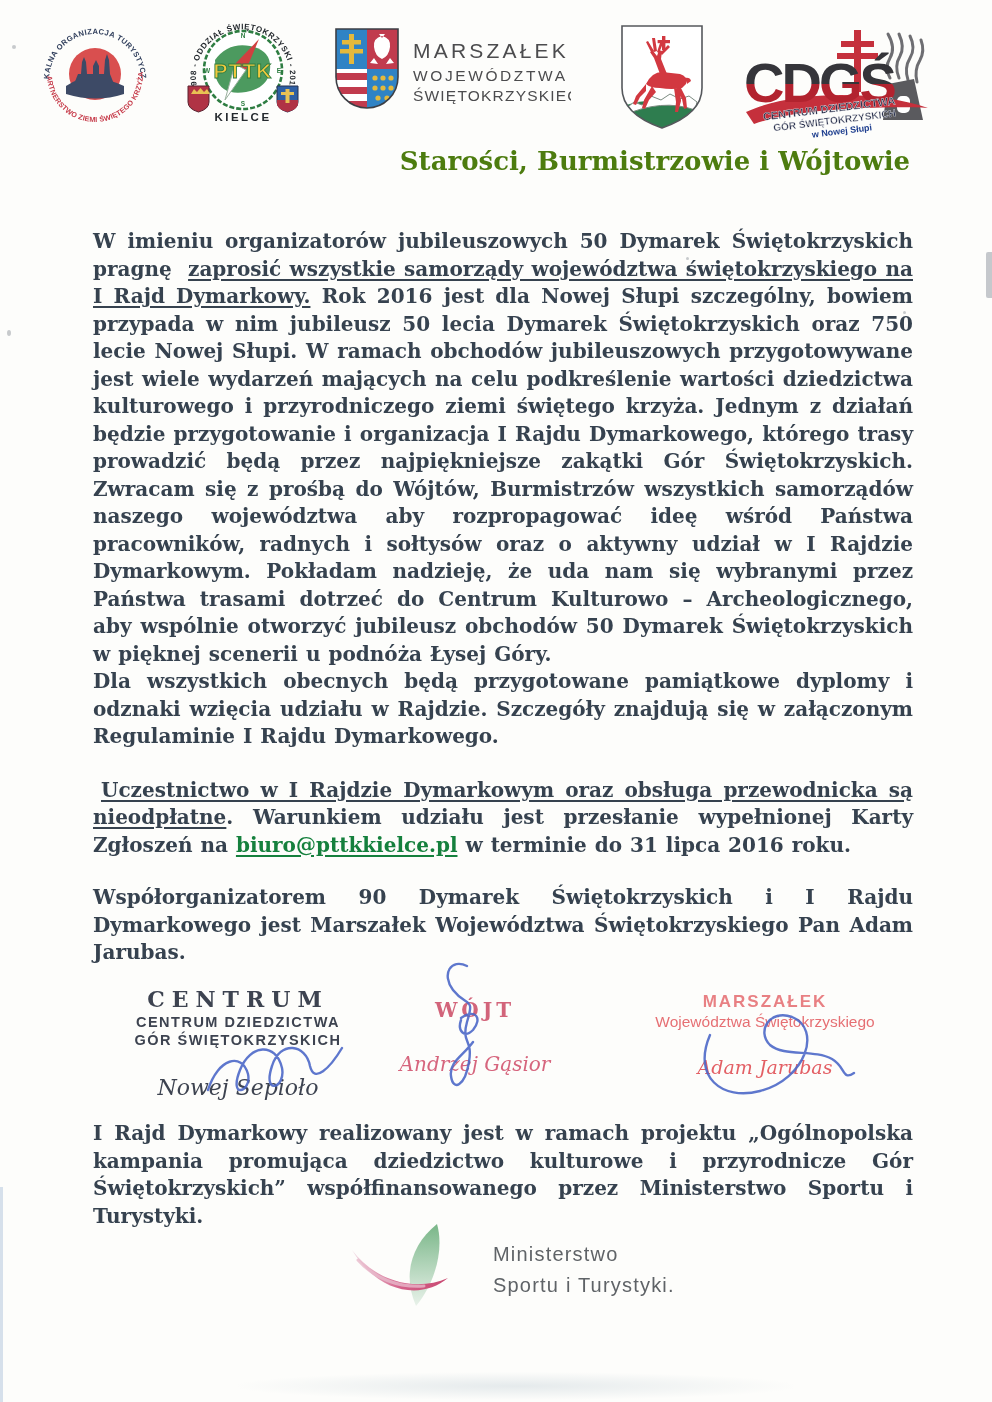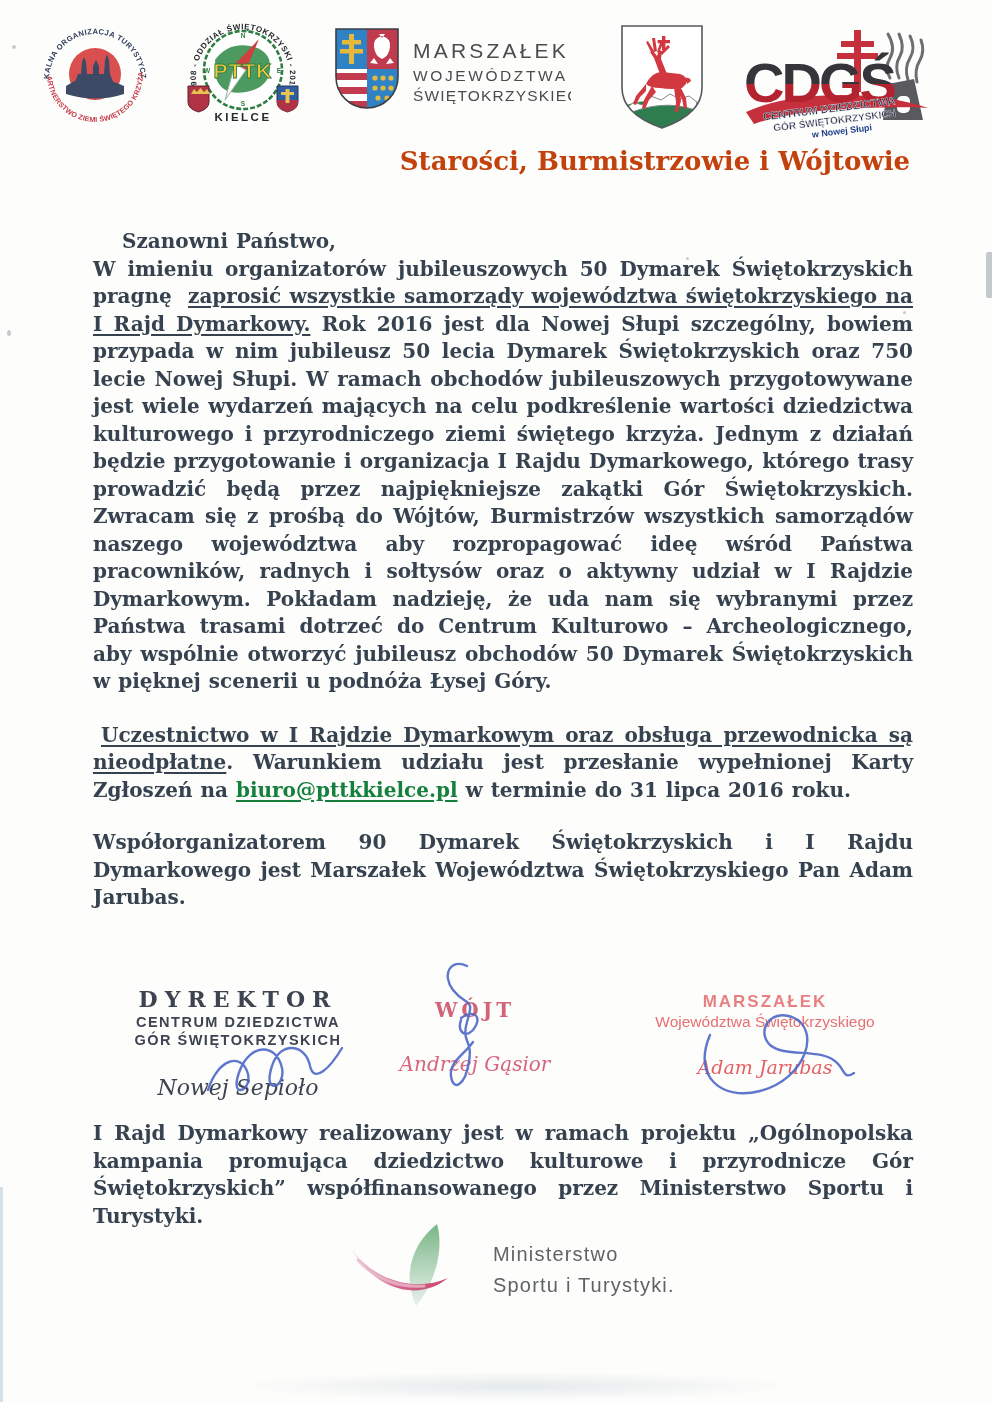--- a/index.html
+++ b/index.html
@@ -1,20 +1,20 @@
 <!DOCTYPE html>
 <html lang="pl"><head>
 <meta charset="utf-8">
 <style>
   html,body{margin:0;padding:0;background:#e8e8e8;}
   .page{position:relative;width:992px;height:1402px;background:#fdfdfb;overflow:hidden;
         font-family:"DejaVu Serif",serif;}
   
   .heading{position:absolute;left:368px;top:144px;width:574px;text-align:center;
-           font-weight:700;font-size:26px;line-height:34px;color:#c2410c;}
+           font-weight:700;font-size:26px;line-height:34px;color:#4d7c0f;}
   .letter{position:absolute;left:93px;top:228px;width:820px;font-weight:700;
           font-size:20px;line-height:27.5px;color:#36424f;text-align:justify;word-spacing:1px;}
   .letter p{margin:0;}
   .salutation{text-align:left;text-indent:29px;margin:0 0 32px 0;}
   .gap26{margin-top:26px!important;}
   .gap25{margin-top:25px!important;}
   .u{text-decoration:underline;text-decoration-thickness:2px;text-underline-offset:3px;margin-left:8px;}
   .email{color:#15803d;text-decoration:underline;text-decoration-thickness:2px;
          text-underline-offset:3px;cursor:pointer;}
   .final-par{position:absolute;left:93px;top:1120px;width:820px;font-weight:700;
@@ -187,28 +187,28 @@
       <text x="96" y="96" font-size="10" stroke="#ffffff" stroke-width="0.3">GÓR ŚWIĘTOKRZYSKICH</text>
       <text x="102" y="107" font-size="9" fill="#1f3f8f">w Nowej Słupi</text>
     </g>
   </svg>
 
   <div class="heading">
     <div>Starości, Burmistrzowie i Wójtowie</div>
   </div>
 
   <div class="letter">
-    <p class="salutation">Szanowni Państwo,</p>
     <p><span>W imieniu organizatorów jubileuszowych 50 Dymarek Świętokrzyskich pragnę </span><span class="u">zaprosić wszystkie samorządy województwa świętokrzyskiego na I Rajd Dymarkowy.</span><span> Rok 2016 jest dla Nowej Słupi szczególny, bowiem przypada w nim jubileusz 50 lecia Dymarek Świętokrzyskich oraz 750 lecie Nowej Słupi. W ramach obchodów jubileuszowych przygotowywane jest wiele wydarzeń mających na celu podkreślenie wartości dziedzictwa kulturowego i przyrodniczego ziemi świętego krzyża. Jednym z działań będzie przygotowanie i organizacja I Rajdu Dymarkowego, którego trasy prowadzić będą przez najpiękniejsze zakątki Gór Świętokrzyskich. Zwracam się z prośbą do Wójtów, Burmistrzów wszystkich samorządów naszego województwa aby rozpropagować ideę wśród Państwa pracowników, radnych i sołtysów oraz o aktywny udział w I Rajdzie Dymarkowym. Pokładam nadzieję, że uda nam się wybranymi przez Państwa trasami dotrzeć do Centrum Kulturowo – Archeologicznego, aby wspólnie otworzyć jubileusz obchodów 50 Dymarek Świętokrzyskich w pięknej scenerii u podnóża Łysej Góry.</span></p>
+    <p>Dla wszystkich obecnych będą przygotowane pamiątkowe dyplomy i odznaki wzięcia udziału w Rajdzie. Szczegóły znajdują się w załączonym Regulaminie I Rajdu Dymarkowego.</p>
     <p class="gap26"><span class="u">Uczestnictwo w I Rajdzie Dymarkowym oraz obsługa przewodnicka są nieodpłatne</span><span>. Warunkiem udziału jest przesłanie wypełnionej Karty Zgłoszeń na </span><a class="email">biuro@pttkkielce.pl</a><span> w terminie do 31 lipca 2016 roku.</span></p>
     <p class="gap25">Współorganizatorem 90 Dymarek Świętokrzyskich i I Rajdu Dymarkowego jest Marszałek Województwa Świętokrzyskiego Pan Adam Jarubas.</p>
   </div>
 
   <div class="stamp director-stamp">
-    <div class="t1">DYREKTOR</div>
+    <div class="t1">CENTRUM</div>
     <div class="t2">CENTRUM DZIEDZICTWA</div>
     <div class="t2">GÓR ŚWIĘTOKRZYSKICH</div>
     <div class="name">Nowej Sepioło</div>
   </div>
   <svg class="sig-svg" style="left:190px;top:1008px" width="190" height="100" viewBox="0 0 190 100">
     <path d="M18,82 C28,50 52,44 58,66 C62,84 38,92 50,62 C60,36 86,34 92,60 C96,80 72,88 82,58 C90,32 116,36 120,58 C124,76 140,60 152,40" fill="none" stroke="#4d68c8" stroke-width="2.4" stroke-linecap="round" opacity="0.9"></path>
   </svg>
 
   <div class="stamp wojt-stamp">
     <div class="t1">WÓJT</div>

